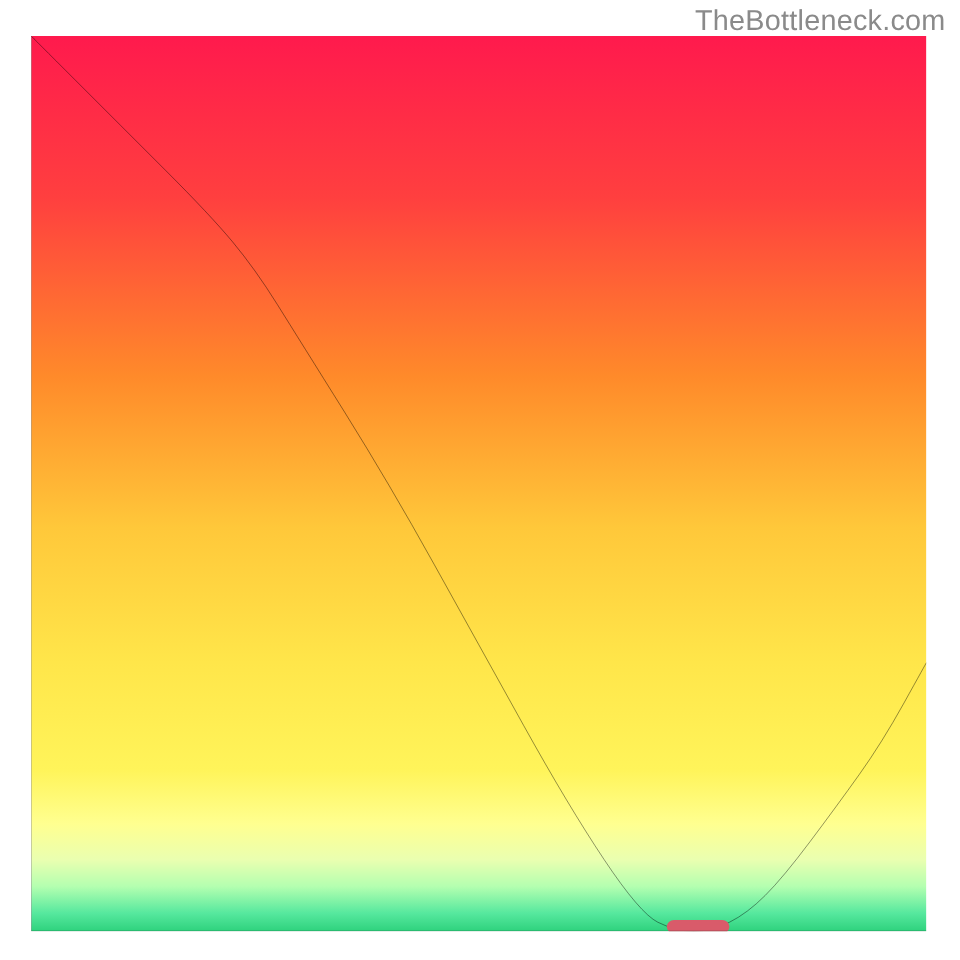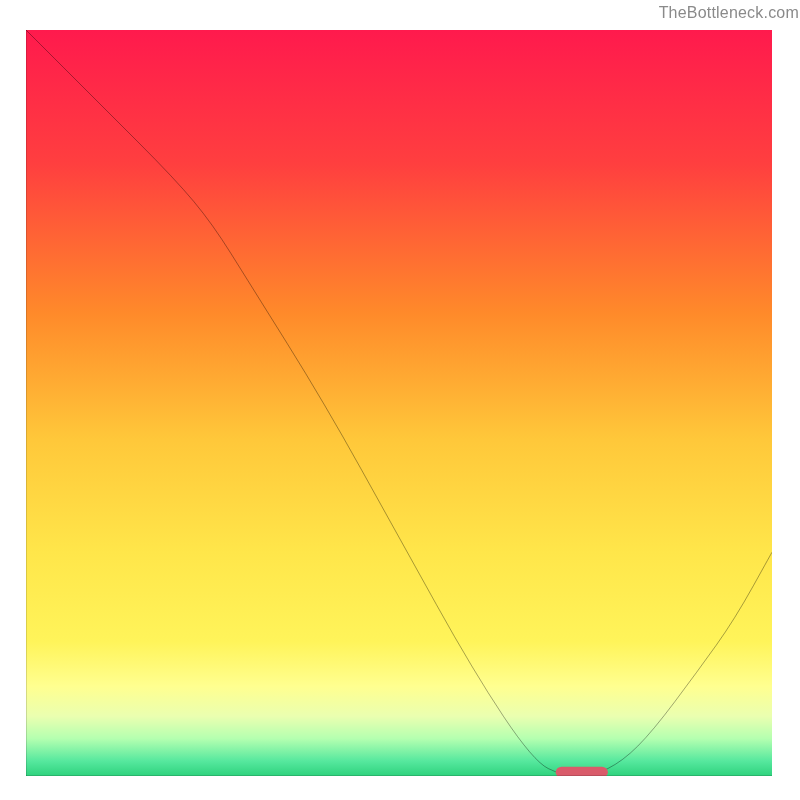--- a/index.html
+++ b/index.html
@@ -11,23 +11,23 @@
     overflow: hidden;
   }
   .container {
     position: relative;
     width: 800px;
     height: 800px;
   }
   .watermark {
     position: absolute;
     top: 4px;
-    right: 1px;
+    right: 12px;
     font-family: Arial, Helvetica, sans-serif;
-    font-size: 16px;
+    font-size: 24px;
     color: #8a8a8a;
     font-weight: 500;
     letter-spacing: 0.2px;
   }
   .plot {
     position: absolute;
     left: 26px;
     top: 30px;
     width: 746px;
     height: 746px;

